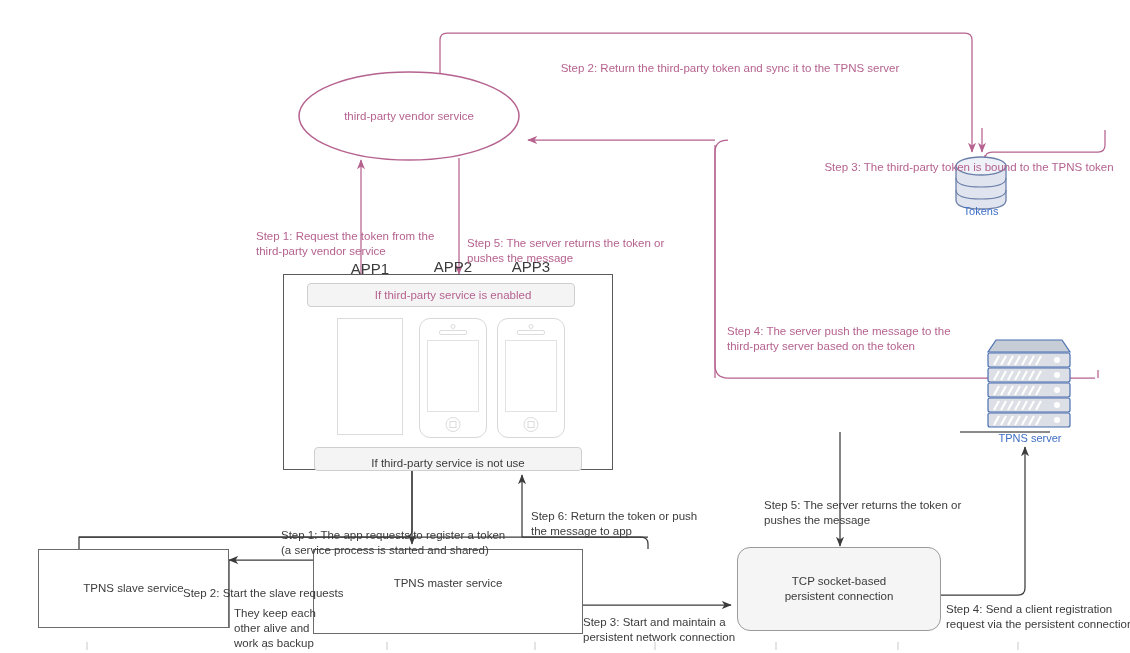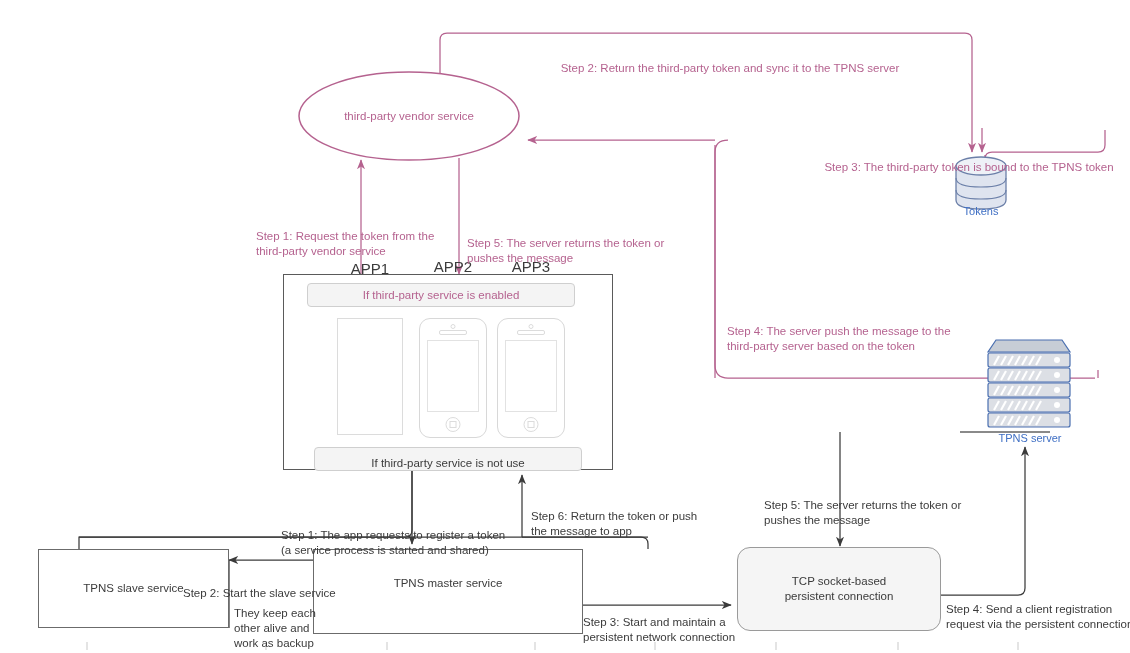--- a/index.html
+++ b/index.html
@@ -178,21 +178,21 @@
       </g>
       <path d="M960,432 L1050,432" stroke="#8a8a8a" stroke-width="2" fill="none"></path>
     </g>
   </svg>
 
   <div class="node-text pink" style="left:299px;top:96px;width:220px;height:40px;">third-party vendor service</div>
 
   <div class="box panel" style="left:283px;top:274px;width:330px;height:196px;"></div>
 
   <div class="box banner" style="left:307px;top:283px;width:268px;height:24px;"></div>
-  <div class="node-text pink" style="left:307px;top:283px;width:268px;height:24px;">If third-party service is enabled</div>
+  <div class="node-text pink" style="left:307px;top:283px;width:268px;height:24px;padding-left:12px;">If third-party service is enabled</div>
 
   <div class="box appplain" style="left:337px;top:318px;width:66px;height:117px;"></div>
   <div class="applabel" style="left:337px;top:318px;width:66px;height:117px;">APP1</div>
 
   <div class="phone" style="left:419px;top:318px;width:68px;height:120px;">
     <span class="cam"></span>
     <span class="speaker"></span>
     <span class="screen"></span>
     <span class="home">
         <i></i>
@@ -241,21 +241,21 @@
 
   <div class="lbl" style="left:281px;top:487px;width:240px;white-space:pre-line;text-align:left;">Step 1: The app requests to register a token
 (a service process is started and shared)</div>
 
   <div class="lbl" style="left:531px;top:468px;width:190px;white-space:pre-line;">Step 6: Return the token or push
 the message to app</div>
 
   <div class="lbl" style="left:764px;top:457px;width:230px;white-space:pre-line;">Step 5: The server returns the token or
 pushes the message</div>
 
-  <div class="lbl" style="left:183px;top:545px;width:200px;">Step 2: Start the slave service</div>
+  <div class="lbl" style="left:183px;top:545px;width:200px;">Step 2: Start the slave requests</div>
 
   <div class="lbl" style="left:234px;top:565px;width:84px;white-space:pre-line;">They keep each
 other alive and
 work as backup
 of each other</div>
 
   <div class="lbl" style="left:583px;top:574px;width:220px;white-space:pre-line;">Step 3: Start and maintain a
 persistent network connection</div>
 
   <div class="lbl" style="left:946px;top:561px;width:200px;white-space:pre-line;">Step 4: Send a client registration

